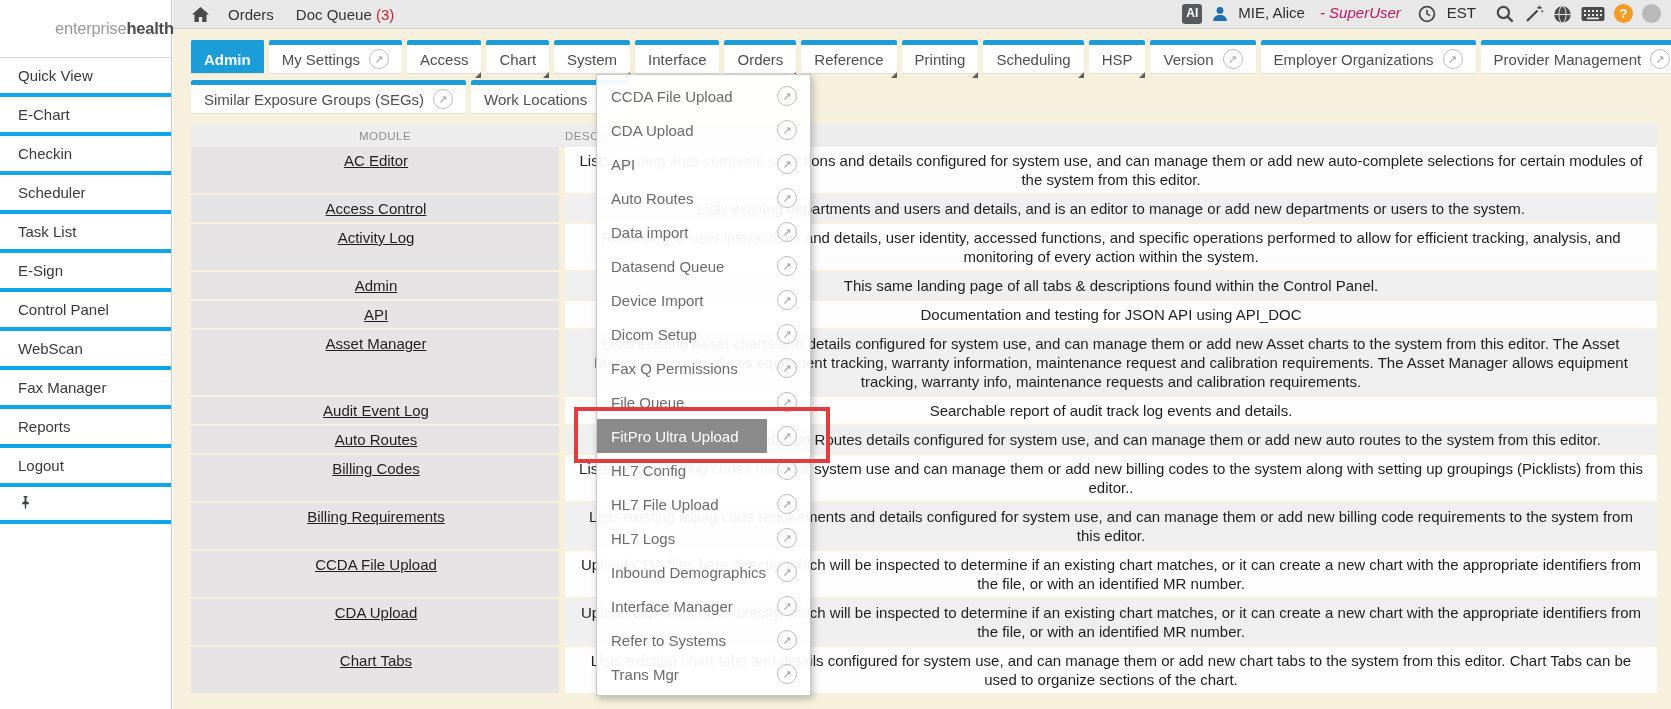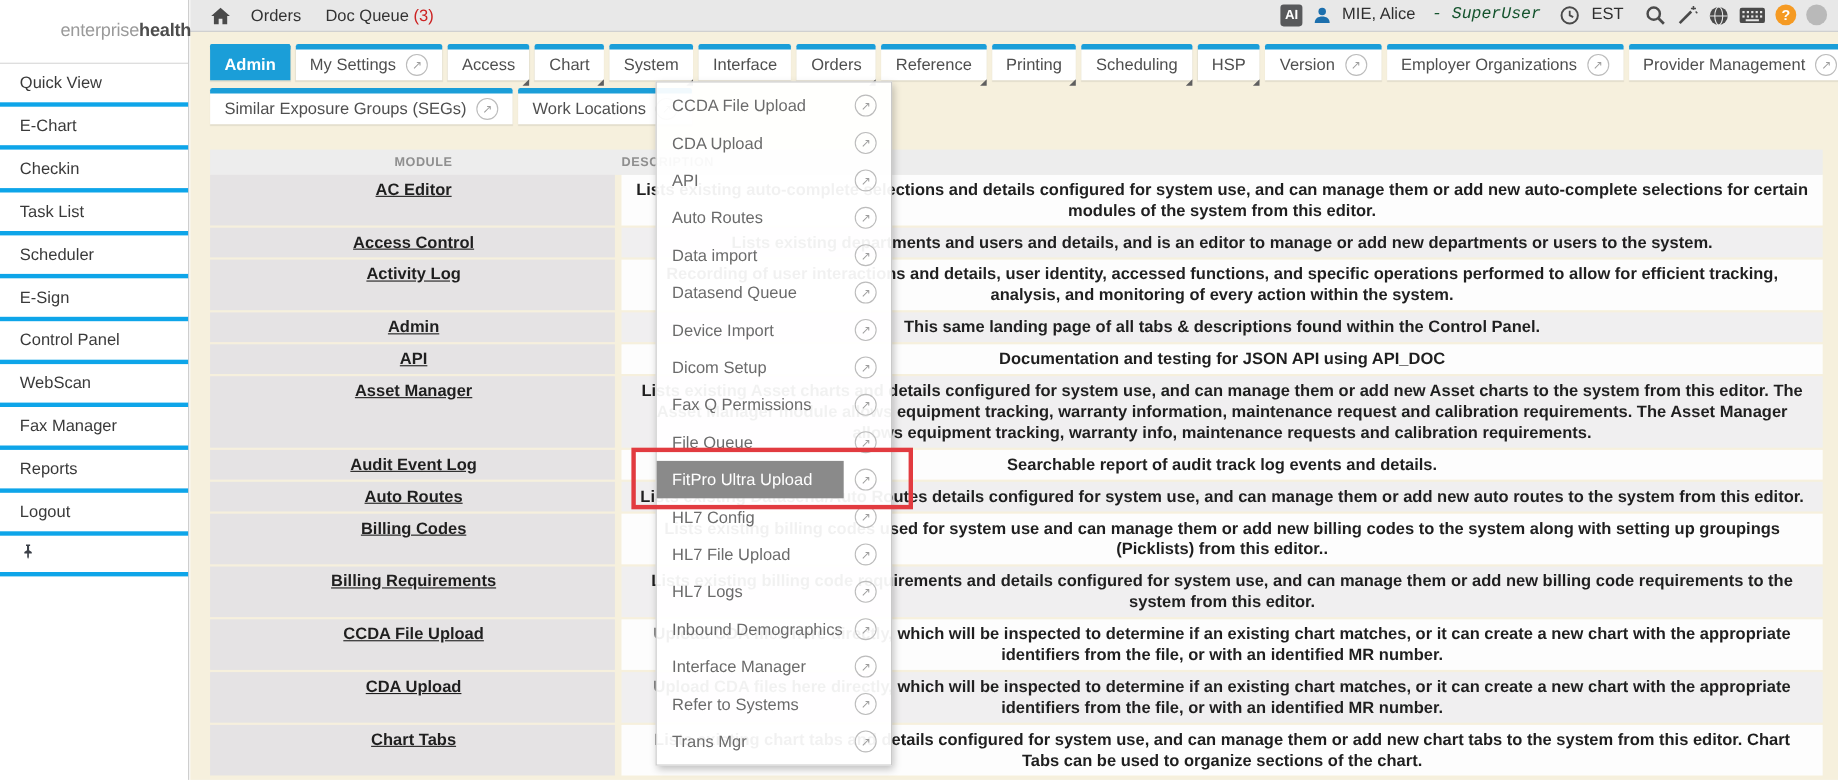--- a/index.html
+++ b/index.html
@@ -20,38 +20,38 @@
 
   
   #topbar { position:absolute; left:173px; right:0; top:0; height:29px; background:#e8e8e8; border-bottom:1px solid #cecece; display:flex; align-items:center; padding:0 10px 0 18px; z-index:5; }
   #topbar .nav-link { margin-right:22px; color:#333; cursor:pointer; }
   #topbar .home { margin-right:18px; display:flex; align-items:center; cursor:pointer; }
   .red { color:#cc2222; }
   #topbar-right { margin-left:auto; display:flex; gap:9px; }
   #ai-badge { background:#58595b; color:#fff; font-weight:bold; font-size:12px; border-radius:3px; padding:2px 4px; line-height:1.2; cursor:pointer; }
   .tb-ico { display:flex; align-items:center; justify-content:center; cursor:pointer; }
   #user-name { color:#2f2f2f; }
-  #user-role { color:#14532d; font-style:italic; margin-left:6px;font-family:Liberation Mono, monospace; }
+  #user-role { color:#be185d; font-style:italic; margin-left:6px; }
   #tz-label { color:#2f2f2f; margin-left:2px; }
   #help-circle { width:19px; height:19px; border-radius:50%; background:#f59a23; color:#fff; font-weight:bold; font-size:13px; display:flex; align-items:center; justify-content:center; }
   #avatar-circle { width:19px; height:19px; border-radius:50%; background:#b9b9b9; }
 
   
   #main { position:absolute; left:173px; right:0; top:29px; bottom:0; background:#f6f0dd; overflow:hidden;text-align:center; }
   .tab-row { display:flex; gap:5px; padding-left:18px; }
   #tab-row-1 { margin-top:11px; }
   #tab-row-2 { margin-top:7px; }
   .tab { position:relative; background:#fff; height:33px; display:flex; align-items:center; padding:5px 13px 0 13px; border-radius:2px 2px 0 0; color:#4f4f4f; cursor:pointer; white-space:nowrap; box-shadow:0 1px 1px rgba(0,0,0,0.08); }
   .tab:before { content:""; position:absolute; left:0; right:0; top:0; height:5px; background:#1b9ed8; border-radius:2px 2px 0 0; }
   .tab.active { background:#1b9ed8; color:#fff; font-weight:bold; }
   .tab .corner { position:absolute; right:0; bottom:-5px; width:0; height:0; border-bottom:6px solid #5f5f5f; border-left:6px solid transparent; }
   .ext-icon { width:20px; height:20px; border:1.5px solid #bcbcbc; border-radius:50%; color:#9d9d9d; font-size:11px; display:inline-flex; align-items:center; justify-content:center; margin-left:9px; flex:none; }
 
   
-  #module-table { margin:23px 14px 0 18px;font-weight:bold; }
+  #module-table { margin:11px 14px 0 18px; }
   #table-header { background:#ededed; height:23px; display:flex; align-items:center; color:#8f8f8f; font-size:11.5px; letter-spacing:0.5px; }
   #th-module { padding-left:14px; width:374px; flex:none; }
   #table-body .t-row { display:grid; grid-template-columns:368px 1fr; column-gap:6px; margin-bottom:2px; }
   .cell-module { background:#e5e3e4; padding:4px 12px 4px 14px; line-height:19px; }
   .cell-module a { color:#1f1f1f; text-decoration:underline; cursor:pointer; }
   .cell-desc { padding:4px 12px; line-height:19px; color:#1f1f1f; }
   .t-row.even .cell-desc { background:#fdfdfd; }
   .t-row.odd  .cell-desc { background:#f0eff0; }
 
   
@@ -76,24 +76,24 @@
       <div class="side-item">
         <span>Quick View</span>
       </div>
       <div class="side-item">
         <span>E-Chart</span>
       </div>
       <div class="side-item">
         <span>Checkin</span>
       </div>
       <div class="side-item">
+        <span>Scheduler</span>
+      </div>
+      <div class="side-item">
         <span>Task List</span>
-      </div>
-      <div class="side-item">
-        <span>Scheduler</span>
       </div>
       <div class="side-item">
         <span>E-Sign</span>
       </div>
       <div class="side-item">
         <span>Control Panel</span>
       </div>
       <div class="side-item">
         <span>WebScan</span>
       </div>

